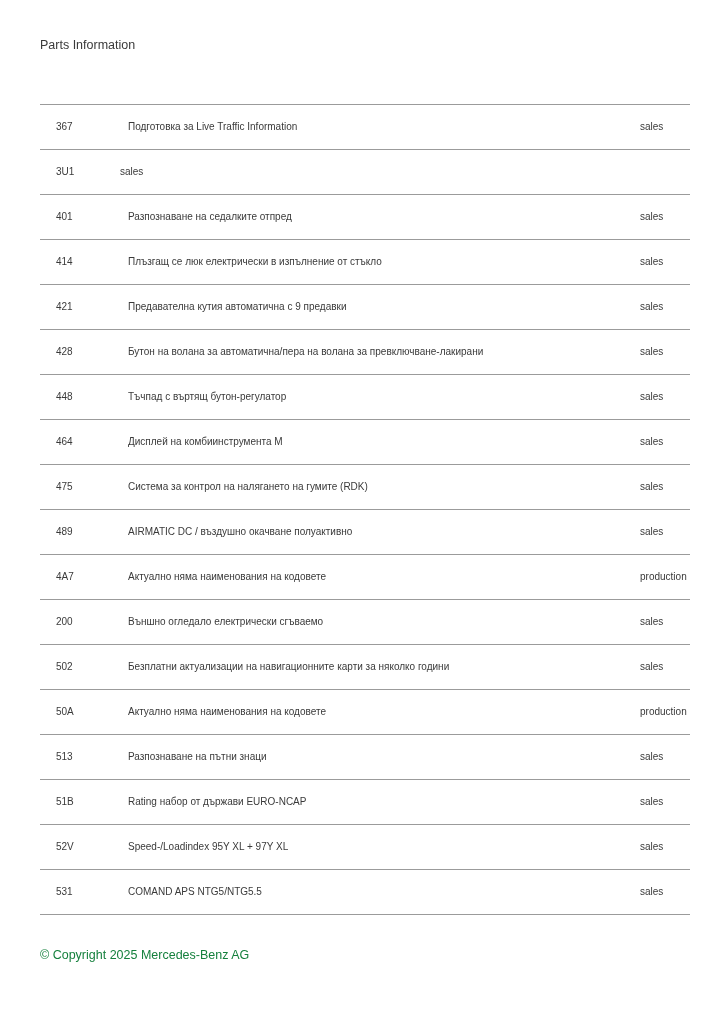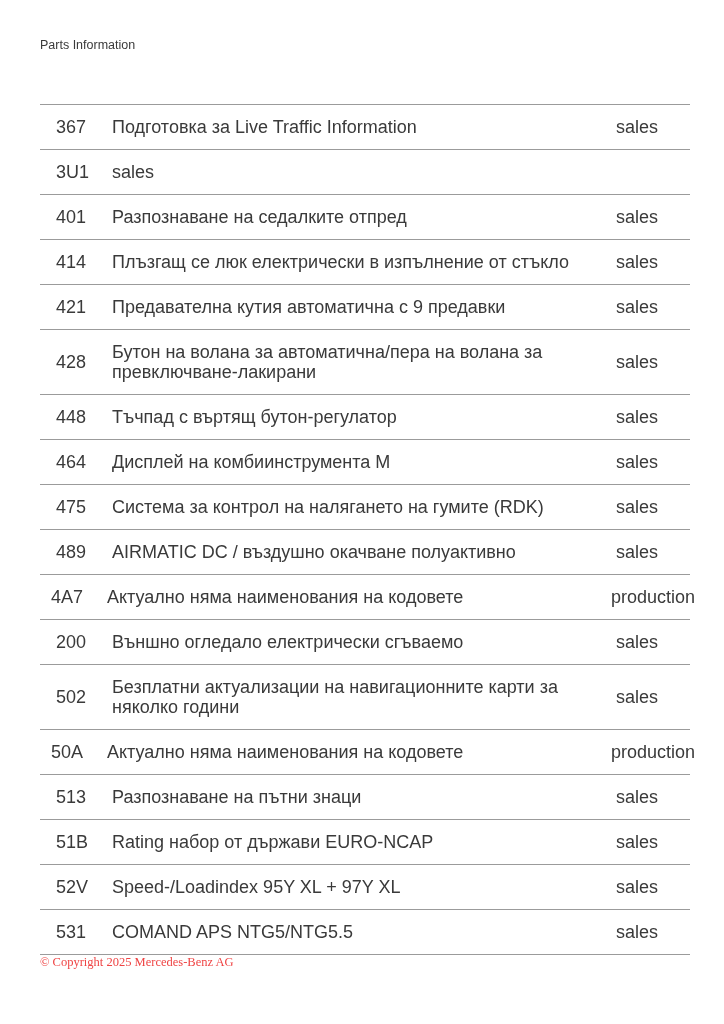--- a/index.html
+++ b/index.html
@@ -23,41 +23,43 @@
   }
   .parts-table {
     margin-top: 51px;
     border-top: 1px solid #9b9b9b;
   }
   .row {
     display: flex;
     align-items: center;
     border-bottom: 1px solid #9b9b9b;
     padding: 12px 0;
-    font-size: 18px;
+    font-size: 10px;
     line-height: 20px;
     justify-content: center;
   }
   .cell { color: #3a3a3a; }
   .cell.code {
     flex: 0 0 72px;
     padding-left: 16px;
   }
   .cell.desc {
     flex: 0 0 504px;
     padding-right: 26px;
+    margin-left: 16px;
   }
   .cell.type {
     flex: 1 1 auto;
+    margin-left: 8px;
   }
   .page-footer {
+    margin-top: 33px;
     font-size: 12.5px;
     line-height: 15px;
-    color: #ef4444;
-    font-family: Liberation Serif, serif;
+    color: #15803d;
   }
 </style>
 </head>
 <body>
 
 <div class="page">
   <div class="page-title">Parts Information</div>
 
   <div class="parts-table" id="parts-table">
   <div class="row">

